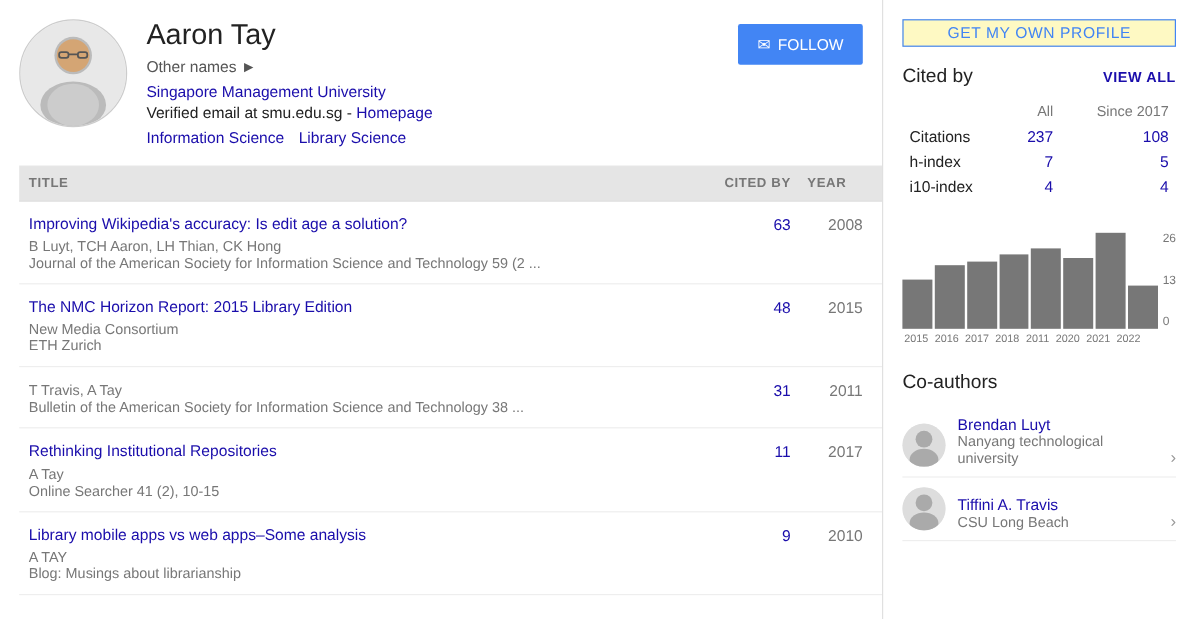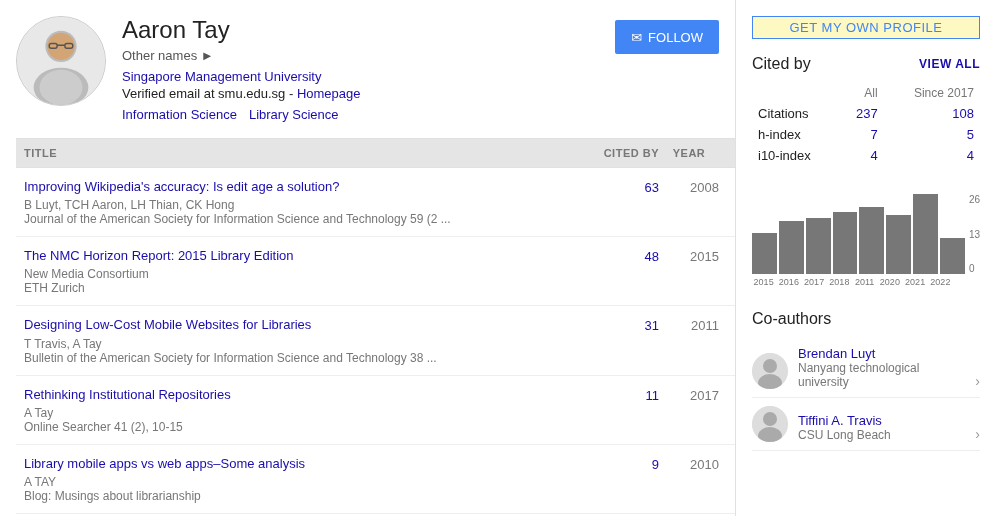--- a/index.html
+++ b/index.html
@@ -142,21 +142,20 @@
     <div class="paper-content">
       <a href="#" class="paper-title">The NMC Horizon Report: 2015 Library Edition</a>
       <div class="paper-authors">New Media Consortium</div>
       <div class="paper-journal">ETH Zurich</div>
     </div>
     <div class="paper-cited">48</div>
     <div class="paper-year">2015</div>
   </div>
           <div class="paper-row">
     <div class="paper-content">
-      <a href="#" class="paper-title">Designing Low-Cost Mobile Websites for Libraries</a>
       <div class="paper-authors">T Travis, A Tay</div>
       <div class="paper-journal">Bulletin of the American Society for Information Science and Technology 38 ...</div>
     </div>
     <div class="paper-cited">31</div>
     <div class="paper-year">2011</div>
   </div>
           <div class="paper-row">
     <div class="paper-content">
       <a href="#" class="paper-title">Rethinking Institutional Repositories</a>
       <div class="paper-authors">A Tay</div>

